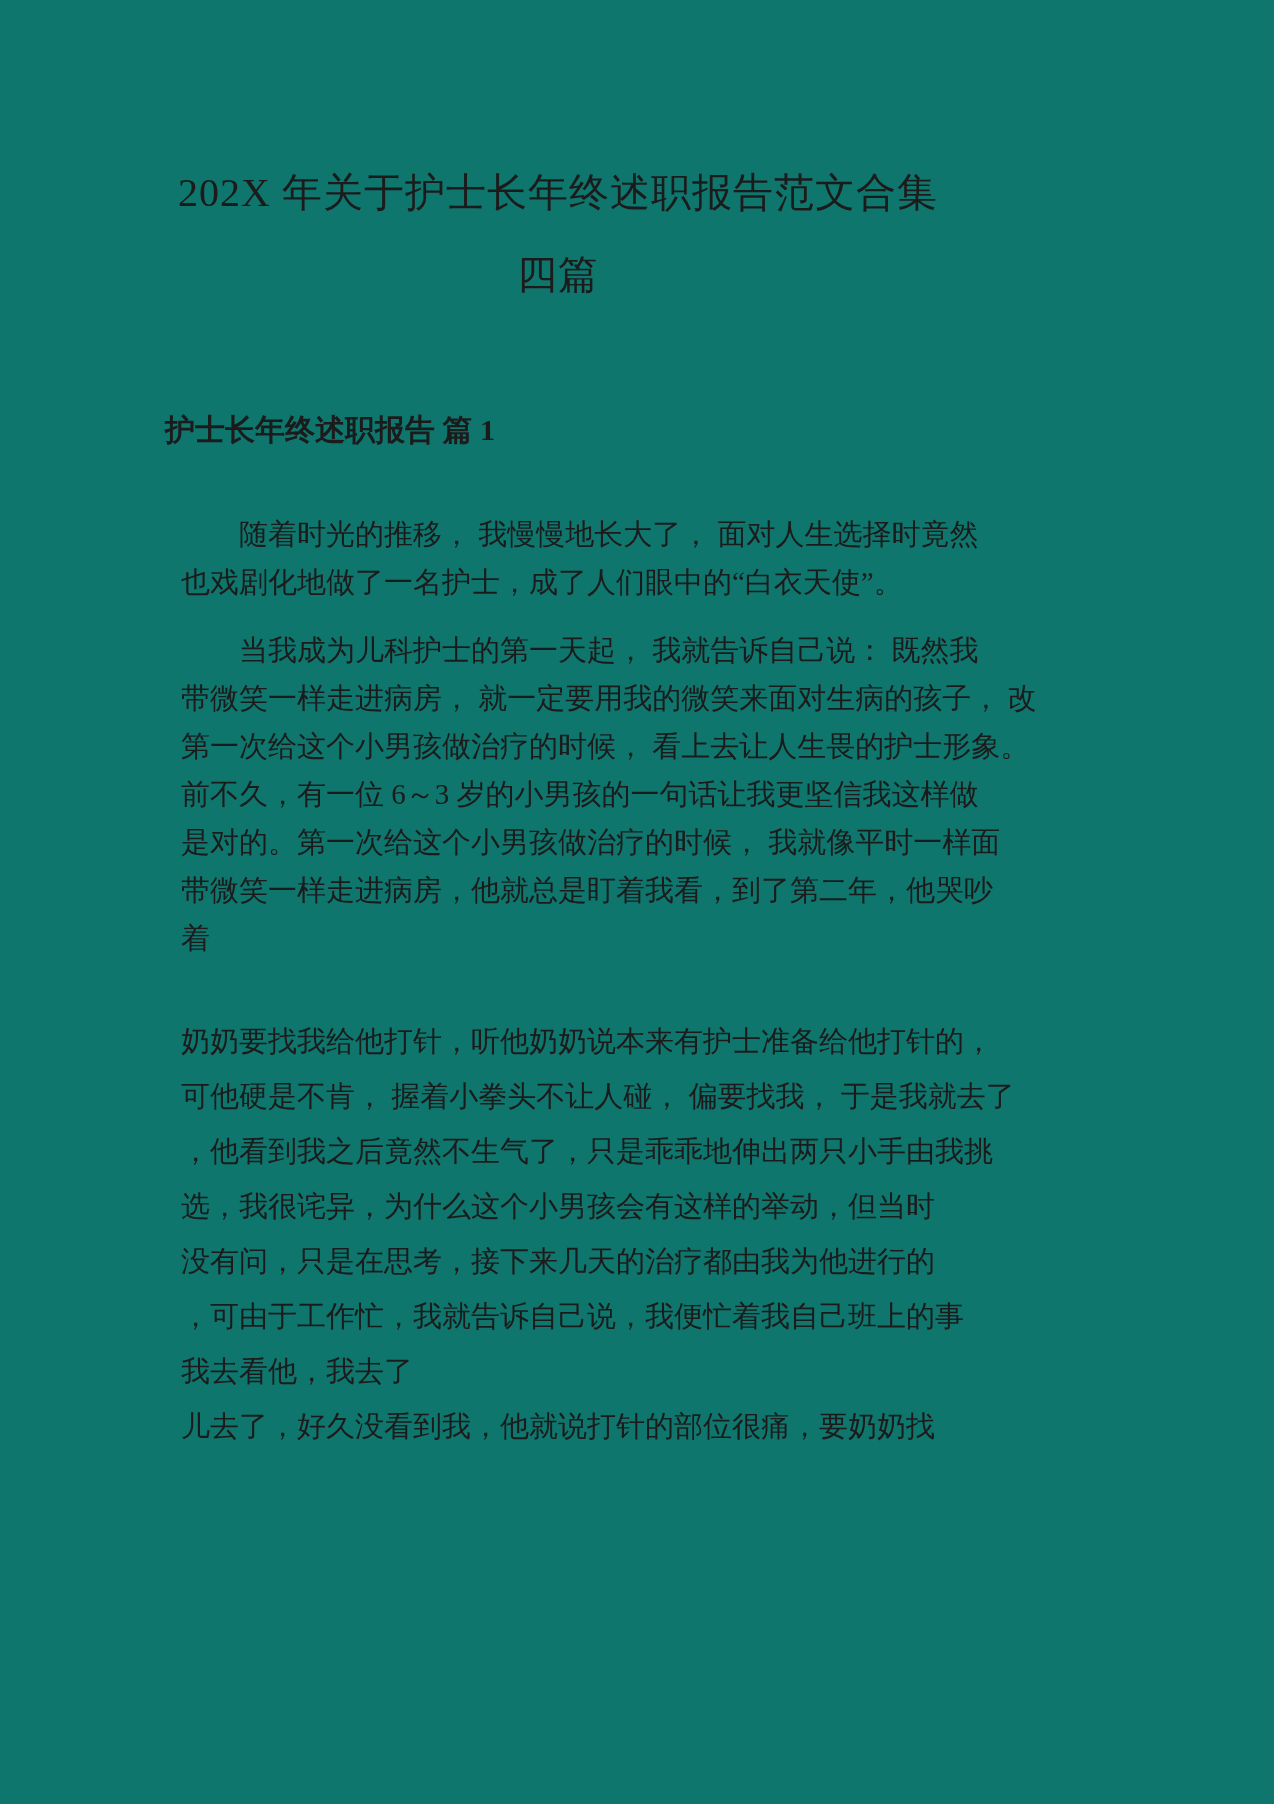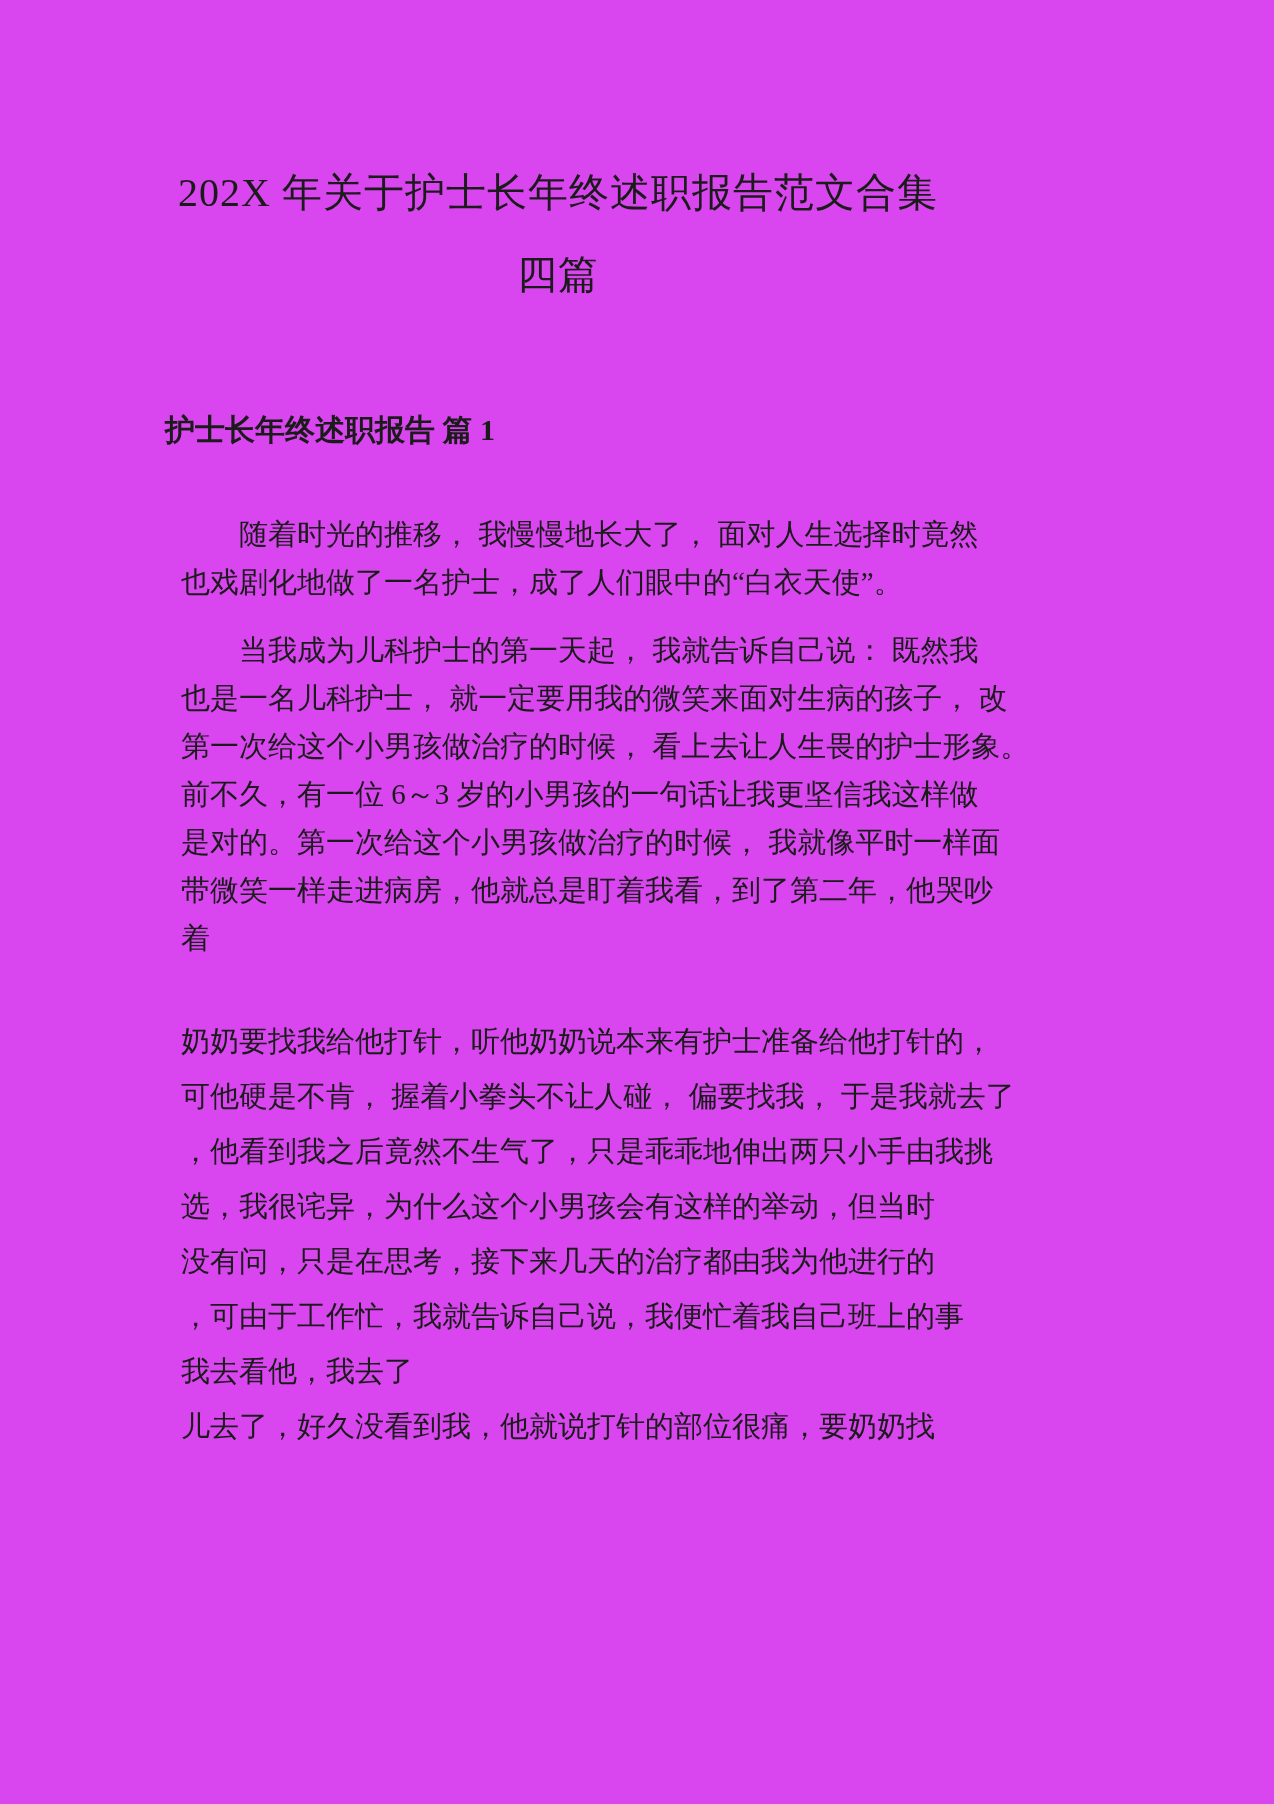--- a/index.html
+++ b/index.html
@@ -55,35 +55,35 @@
   .para.indent .line:first-child {
     text-indent: 58px;
   }
   .line {
     white-space: pre;
   }
 </style>
 </head>
 <body>
 
-<div class="page" style="background: #d946ef; color: rgb(27, 27, 27);">
+<div class="page" style="background: #0f766e; color: rgb(27, 27, 27);">
   <div class="content">
     <h1 class="doc-title">
       <div>202X 年关于护士长年终述职报告范文合集</div>
       <div>四篇</div>
     </h1>
     <h2 class="section-heading">护士长年终述职报告 篇 1</h2>
     <div class="body-text">
         <div class="para indent" style="line-height: 48px;">
           <div class="line">随着时光的推移， 我慢慢地长大了， 面对人生选择时竟然</div>
           <div class="line">也戏剧化地做了一名护士，成了人们眼中的“白衣天使”。</div>
         </div>
         <div class="para indent" style="line-height: 48px;">
           <div class="line">当我成为儿科护士的第一天起， 我就告诉自己说： 既然我</div>
-          <div class="line">也是一名儿科护士， 就一定要用我的微笑来面对生病的孩子， 改</div>
+          <div class="line">带微笑一样走进病房， 就一定要用我的微笑来面对生病的孩子， 改</div>
           <div class="line">第一次给这个小男孩做治疗的时候， 看上去让人生畏的护士形象。</div>
           <div class="line">前不久，有一位 6～3 岁的小男孩的一句话让我更坚信我这样做</div>
           <div class="line">是对的。第一次给这个小男孩做治疗的时候， 我就像平时一样面</div>
           <div class="line">带微笑一样走进病房，他就总是盯着我看，到了第二年，他哭吵</div>
           <div class="line">着</div>
         </div>
         <div class="para loose" style="line-height: 55px;">
           <div class="line">奶奶要找我给他打针，听他奶奶说本来有护士准备给他打针的，</div>
           <div class="line">可他硬是不肯， 握着小拳头不让人碰， 偏要找我， 于是我就去了</div>
           <div class="line">，他看到我之后竟然不生气了，只是乖乖地伸出两只小手由我挑</div>

